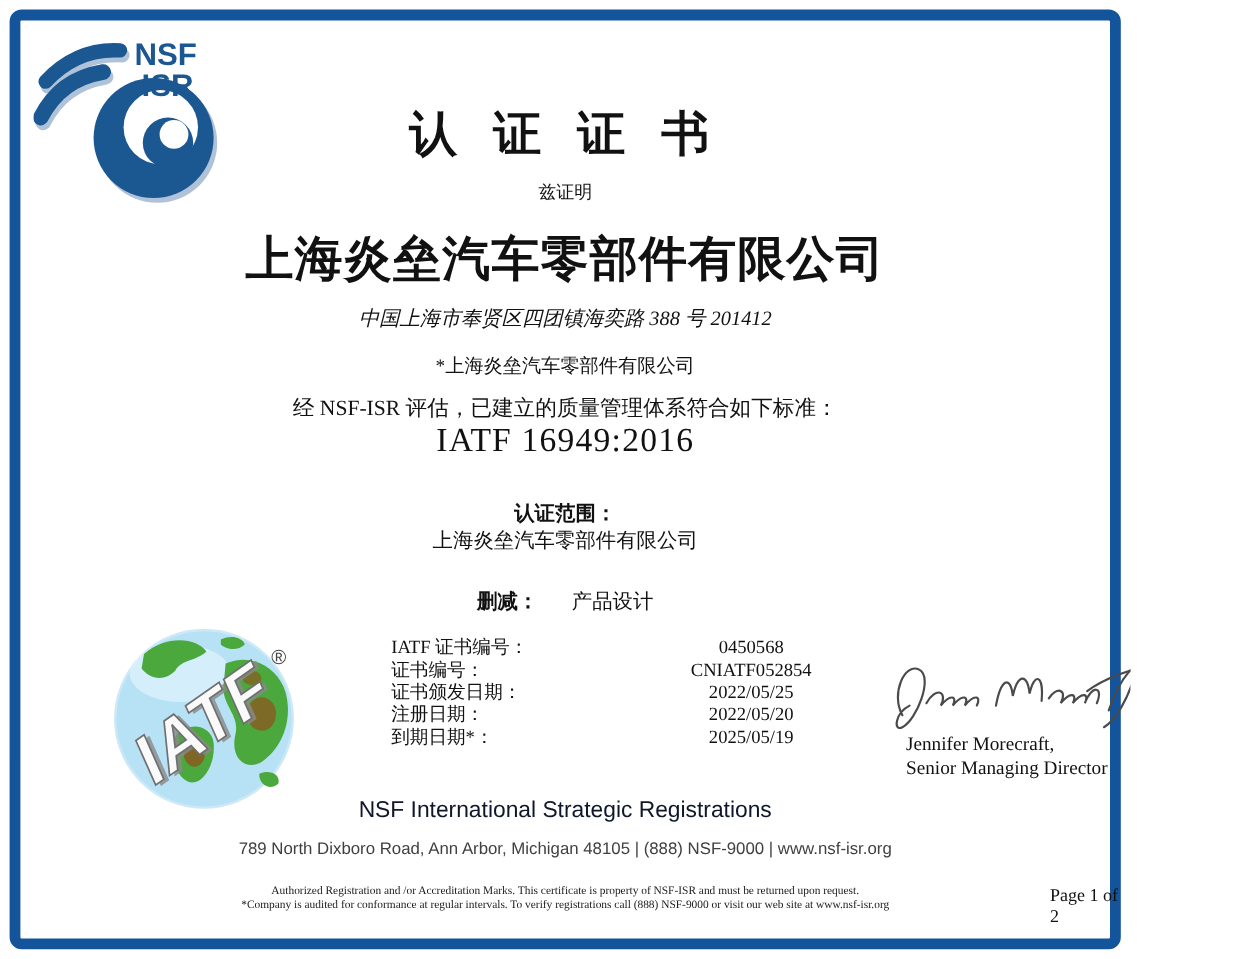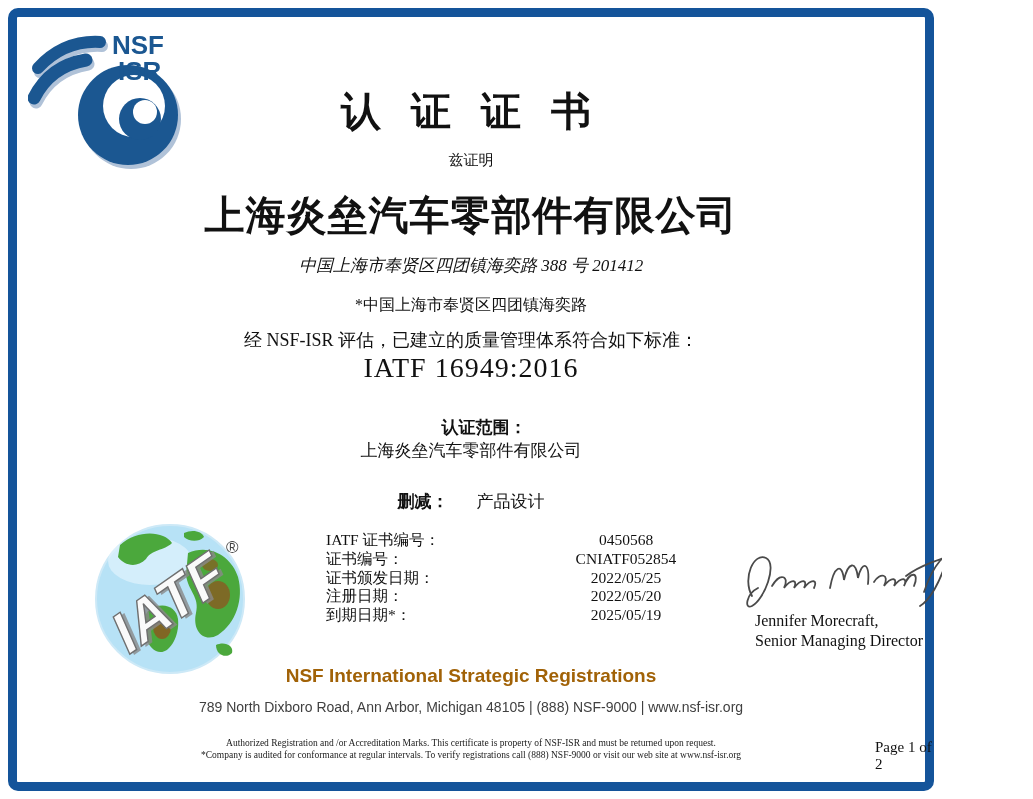--- a/index.html
+++ b/index.html
@@ -13,34 +13,34 @@
   }
   .abs{position:absolute;}
   .centered{left:0;width:100%;text-align:center;}
   .title{top:84px;font-size:40px;font-weight:bold;letter-spacing:10px;}
   .certify{top:151px;font-size:15px;}
   .company{top:188px;font-size:40px;font-weight:bold;letter-spacing:1px;}
   .address{top:254px;font-size:17px;font-style:italic;}
   .extension{top:295px;font-size:16px;}
   .assessment{top:328px;font-size:18px;}
   .standard{top:352px;font-size:28px;font-weight:normal;letter-spacing:1px;}
-  .scope-label{top:416px;font-size:17px;font-weight:bold;margin-left:13px;}
+  .scope-label{top:416px;font-size:17px;font-weight:bold;}
   .scope-text{top:439px;font-size:17px;}
   .exclusion{top:490px;font-size:17px;}
   .exclusion .lbl{font-weight:bold;margin-right:28px;}
   .details{left:326px;top:531px;width:440px;font-size:15.5px;}
   .detail-row{display:flex;line-height:18.8px;}
   .detail-label{width:160px;text-align:left;}
   .detail-value{flex:1;text-align:center;}
   .nsf-logo{left:28px;top:32px;width:205px;height:138px;}
   .iatf-globe{left:92px;top:519px;width:162px;height:156px;}
   .signature-svg{left:738px;top:536px;width:228px;height:80px;}
   .sig-name{left:755px;top:612px;font-size:16px;}
   .sig-title{left:755px;top:632px;font-size:16px;}
-  .org-name{top:665px;font-size:19px;font-weight:bold;color:#a16207;
+  .org-name{top:665px;font-size:19px;font-weight:normal;color:#0f172a;
     font-family:"Liberation Sans","DejaVu Sans",sans-serif;}
   .org-address{top:699px;font-size:14px;color:#404040;
     font-family:"Liberation Sans","DejaVu Sans",sans-serif;}
   .fine-print{top:738px;font-size:9.5px;line-height:11.5px;color:#1a1a1a;}
   .page-indicator{left:875px;top:739px;font-size:15px;}
   svg text{font-family:"Liberation Sans","DejaVu Sans",sans-serif;}
 </style>
 </head>
 <body>
 
@@ -64,21 +64,21 @@
       <path d="M6,66 Q22,34 58,28" stroke="#1b5791" stroke-width="13" fill="none" stroke-linecap="round"></path>
     </g>
     <text x="84" y="22" font-size="26" font-weight="bold" fill="#1b5791">NSF</text>
     <text x="90" y="48" font-size="26" font-weight="bold" fill="#1b5791">ISR</text>
   </svg>
 
   <div class="abs centered title">认 证 证 书</div>
   <div class="abs centered certify">兹证明</div>
   <div class="abs centered company">上海炎垒汽车零部件有限公司</div>
   <div class="abs centered address">中国上海市奉贤区四团镇海奕路 388 号 201412</div>
-  <div class="abs centered extension">*中国上海市奉贤区四团镇海奕路</div>
+  <div class="abs centered extension">*上海炎垒汽车零部件有限公司</div>
   <div class="abs centered assessment">经 NSF-ISR 评估，已建立的质量管理体系符合如下标准：</div>
   <div class="abs centered standard">IATF 16949:2016</div>
   <div class="abs centered scope-label">认证范围：</div>
   <div class="abs centered scope-text">上海炎垒汽车零部件有限公司</div>
 
   <div class="abs centered exclusion">
     <span class="lbl">删减：</span><span>产品设计</span>
   </div>
 
   <div class="abs details">

